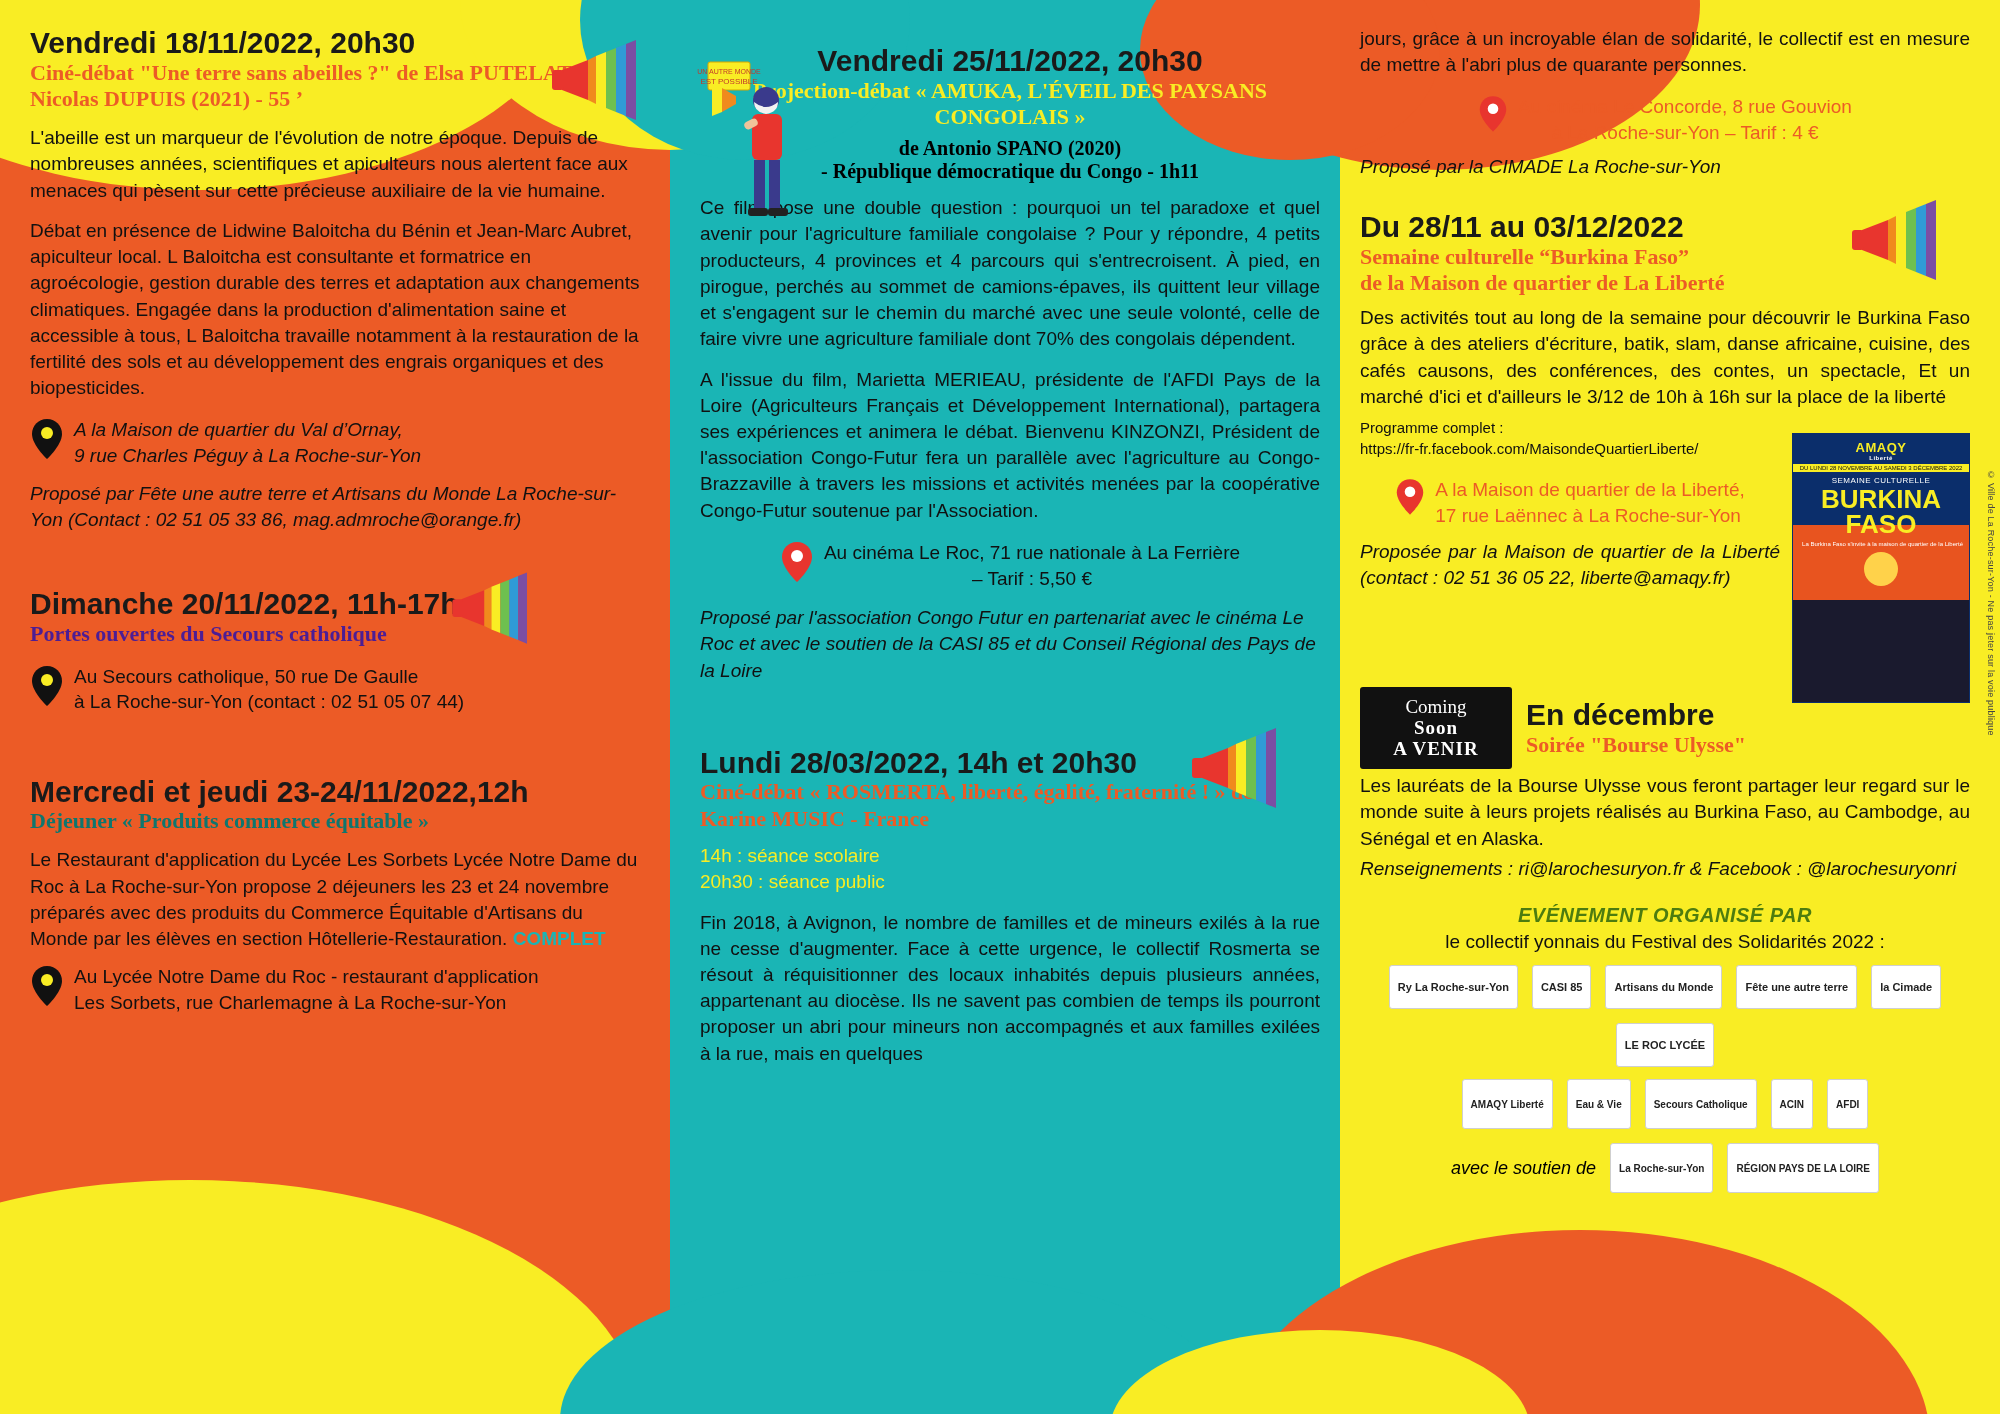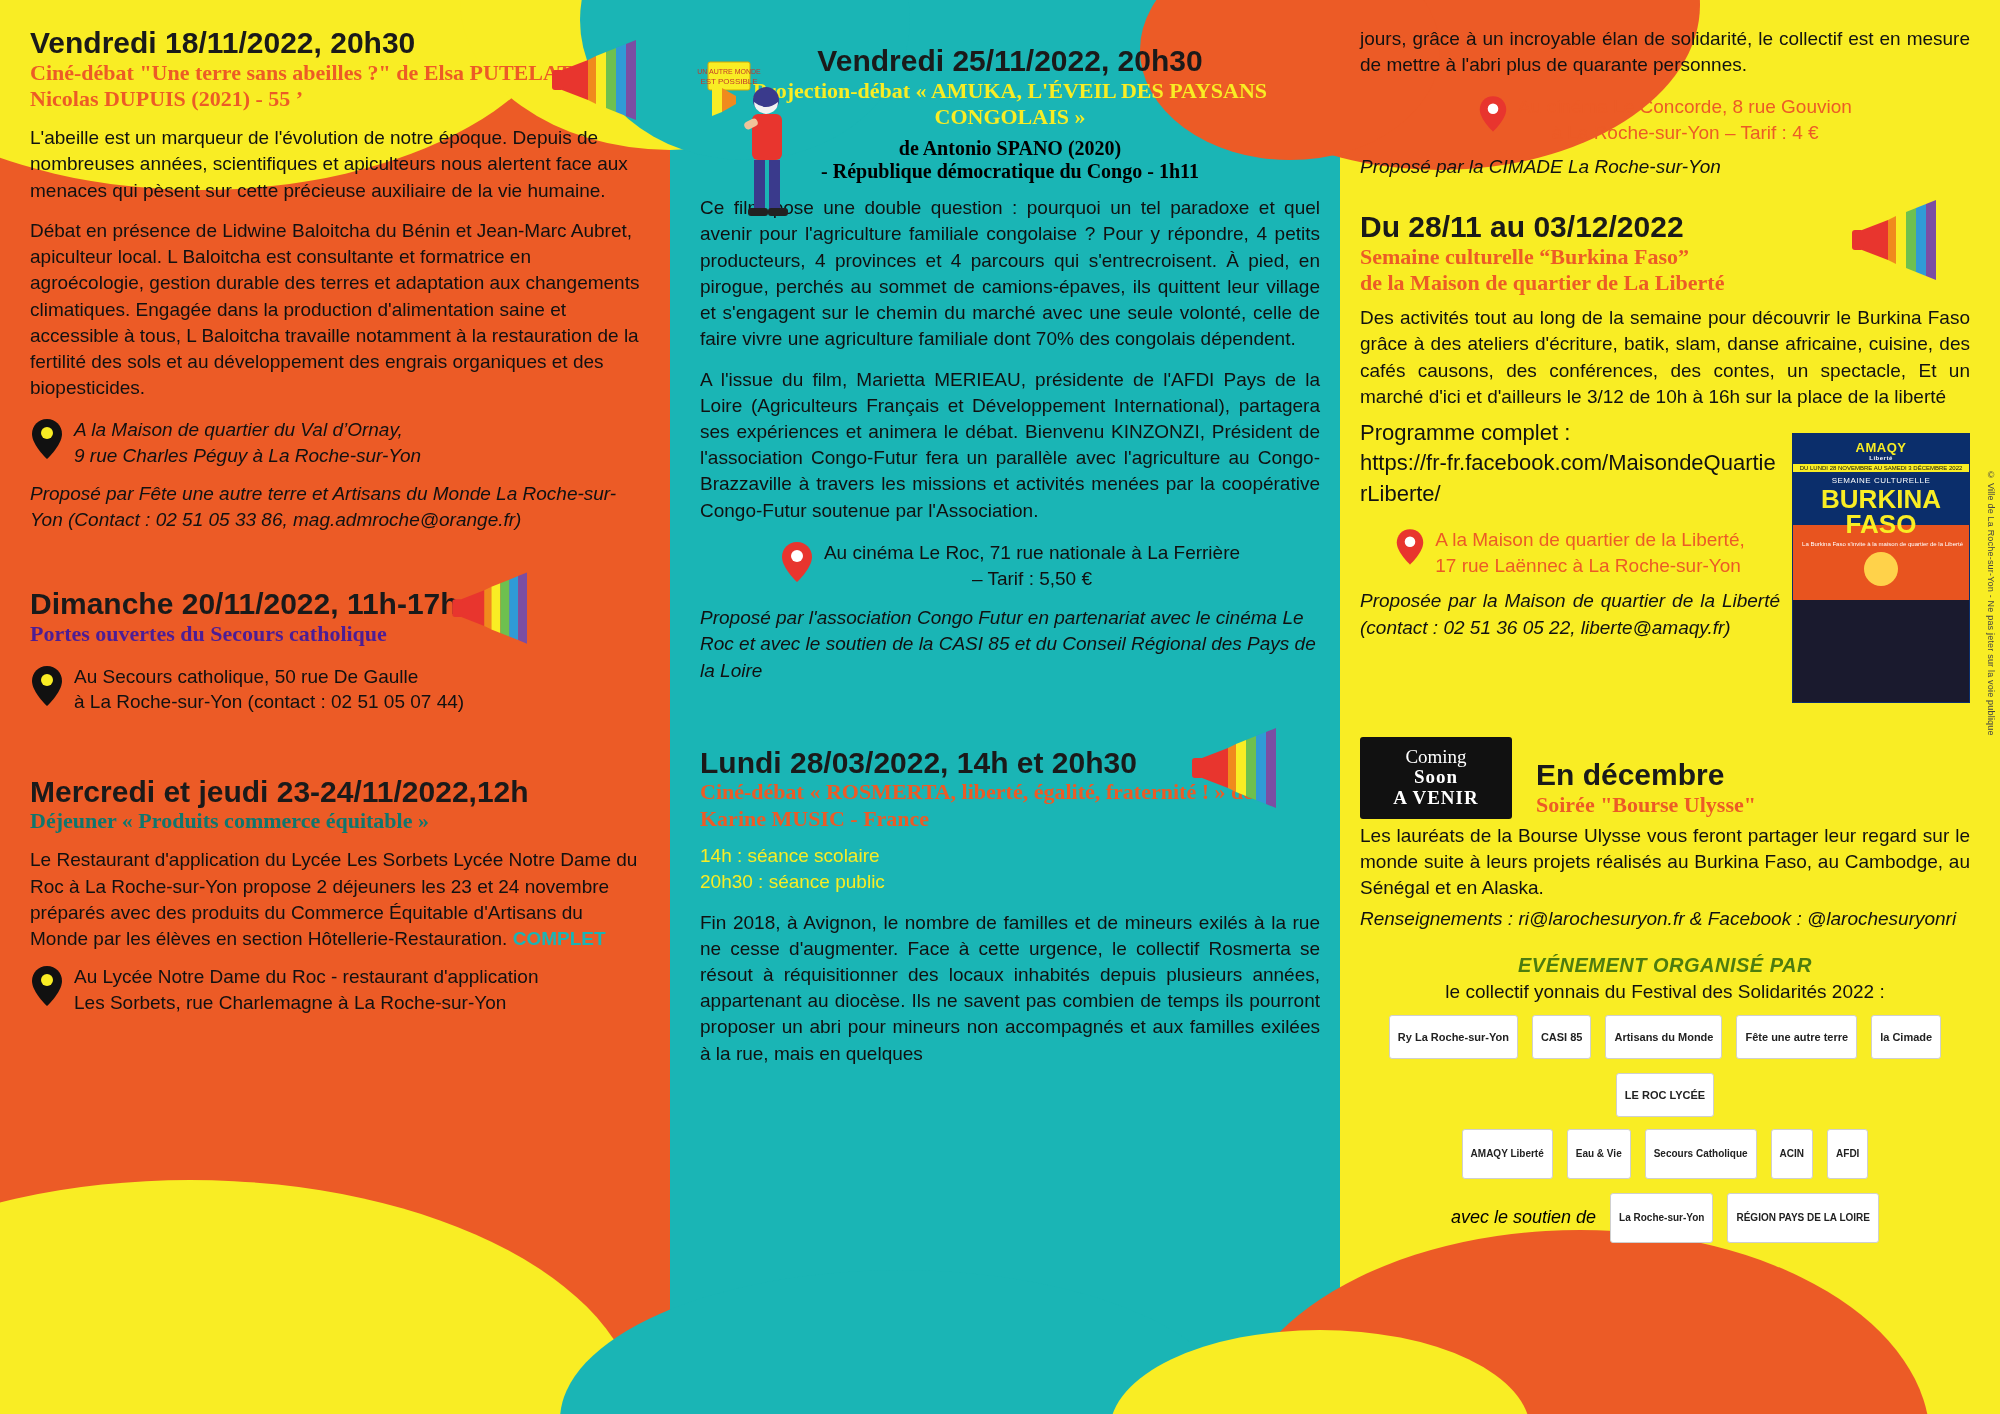--- a/index.html
+++ b/index.html
@@ -38,21 +38,21 @@
   }
   .subheading {
     font-weight:bold; font-size:22px; line-height:1.22; color:#ec5b26;
     font-family:"Liberation Serif", serif;
   }
   .body {
     font-size:19px; line-height:1.38; color:#111; margin-top:12px;
   }
   .body p { margin:0 0 14px 0; }
   .ital { font-style:italic; }
-  .small { font-size:22px; }
+  .small { font-size:15px; }
 
   .place {
     position:relative; font-style:italic; font-size:19px; line-height:1.35;
     padding-left:0; color:#111;
   }
   .place-row { display:flex; align-items:flex-start; gap:10px; }
   .pin { flex:0 0 auto; margin-top:2px; }
   .place-lines { padding-top:2px; }
 
   .megaphone { position:absolute; }
@@ -346,21 +346,21 @@
           <div class="place-lines">
             <div class="place" style="font-style:normal; color:#ec5b26;">A la Maison de quartier de la Liberté,</div>
             <div class="place" style="font-style:normal; color:#ec5b26;">17 rue Laënnec à La Roche-sur-Yon</div>
           </div>
         </div>
         <div class="body ital" style="margin-top:10px; width:420px;">Proposée par la Maison de quartier de la Liberté (contact : 02 51 36 05 22, liberte@amaqy.fr)</div>
       </div>
     </div>
 
     <div class="block" style="margin-top:96px;">
-      <div style="display:flex; gap:24px; align-items:flex-end;">
+      <div style="display:flex; gap:14px; align-items:center;">
         <div class="coming">
           <div class="l1">Coming</div>
           <div class="l2">Soon</div>
           <div class="l3">A VENIR</div>
         </div>
         <div style="flex:1;">
           <div class="heading">En décembre</div>
           <div class="subheading">Soirée "Bourse Ulysse"</div>
         </div>
       </div>

